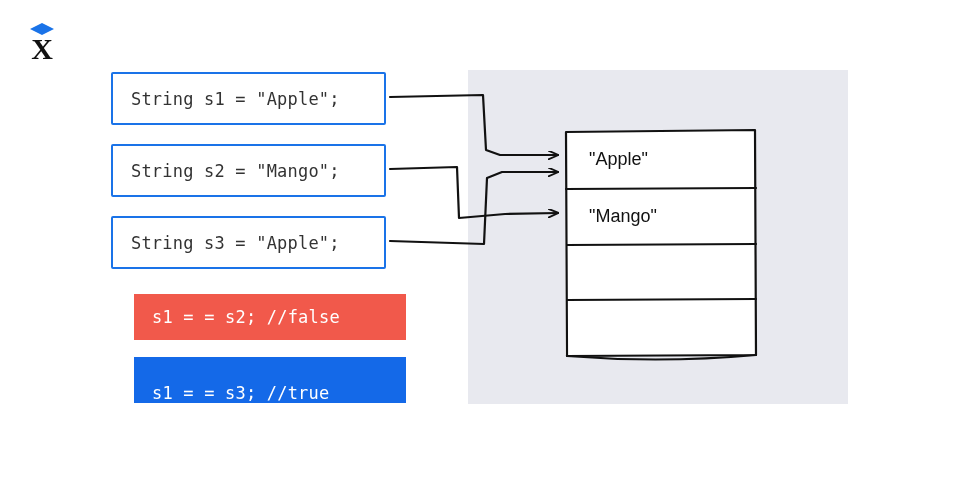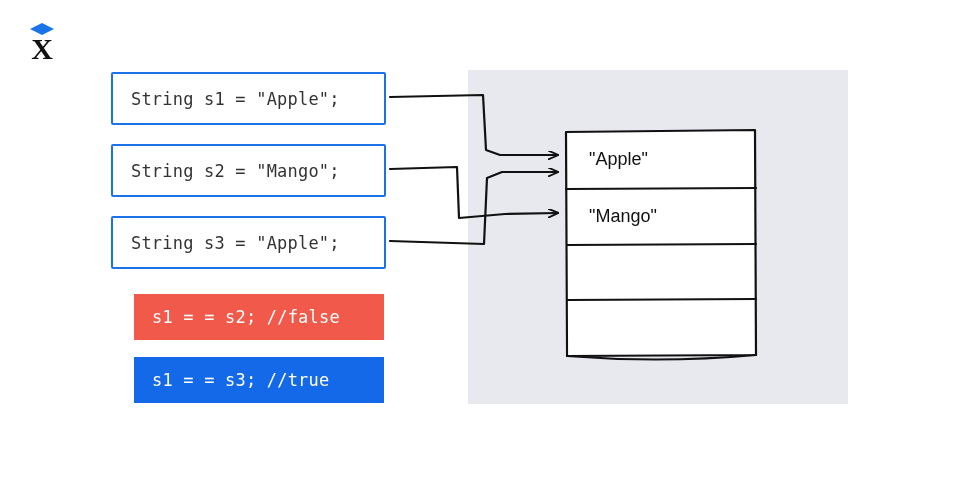--- a/index.html
+++ b/index.html
@@ -47,39 +47,40 @@
     white-space: nowrap;
   }
   .code-box.b1 { top: 72px; }
   .code-box.b2 { top: 144px; }
   .code-box.b3 { top: 216px; }
 
   
   .result-box {
     position: absolute;
     left: 134px;
-    width: 250px;
+    width: 272px;
     height: 46px;
     display: flex;
     align-items: center;
     padding-left: 18px;
     box-sizing: border-box;
     font-family: "DejaVu Sans Mono", "Liberation Mono", monospace;
     font-size: 17px;
     color: #ffffff;
     letter-spacing: 0.2px;
     white-space: nowrap;
   }
   .result-box.r-false {
     top: 294px;
     background: #f1594b;
   }
   .result-box.r-true {
     top: 357px;
     background: #1469e8;
+    align-items: flex-end;
   }
 
   
   .pool-panel {
     position: absolute;
     left: 468px;
     top: 70px;
     width: 380px;
     height: 334px;
     background: #e8e9ef;

